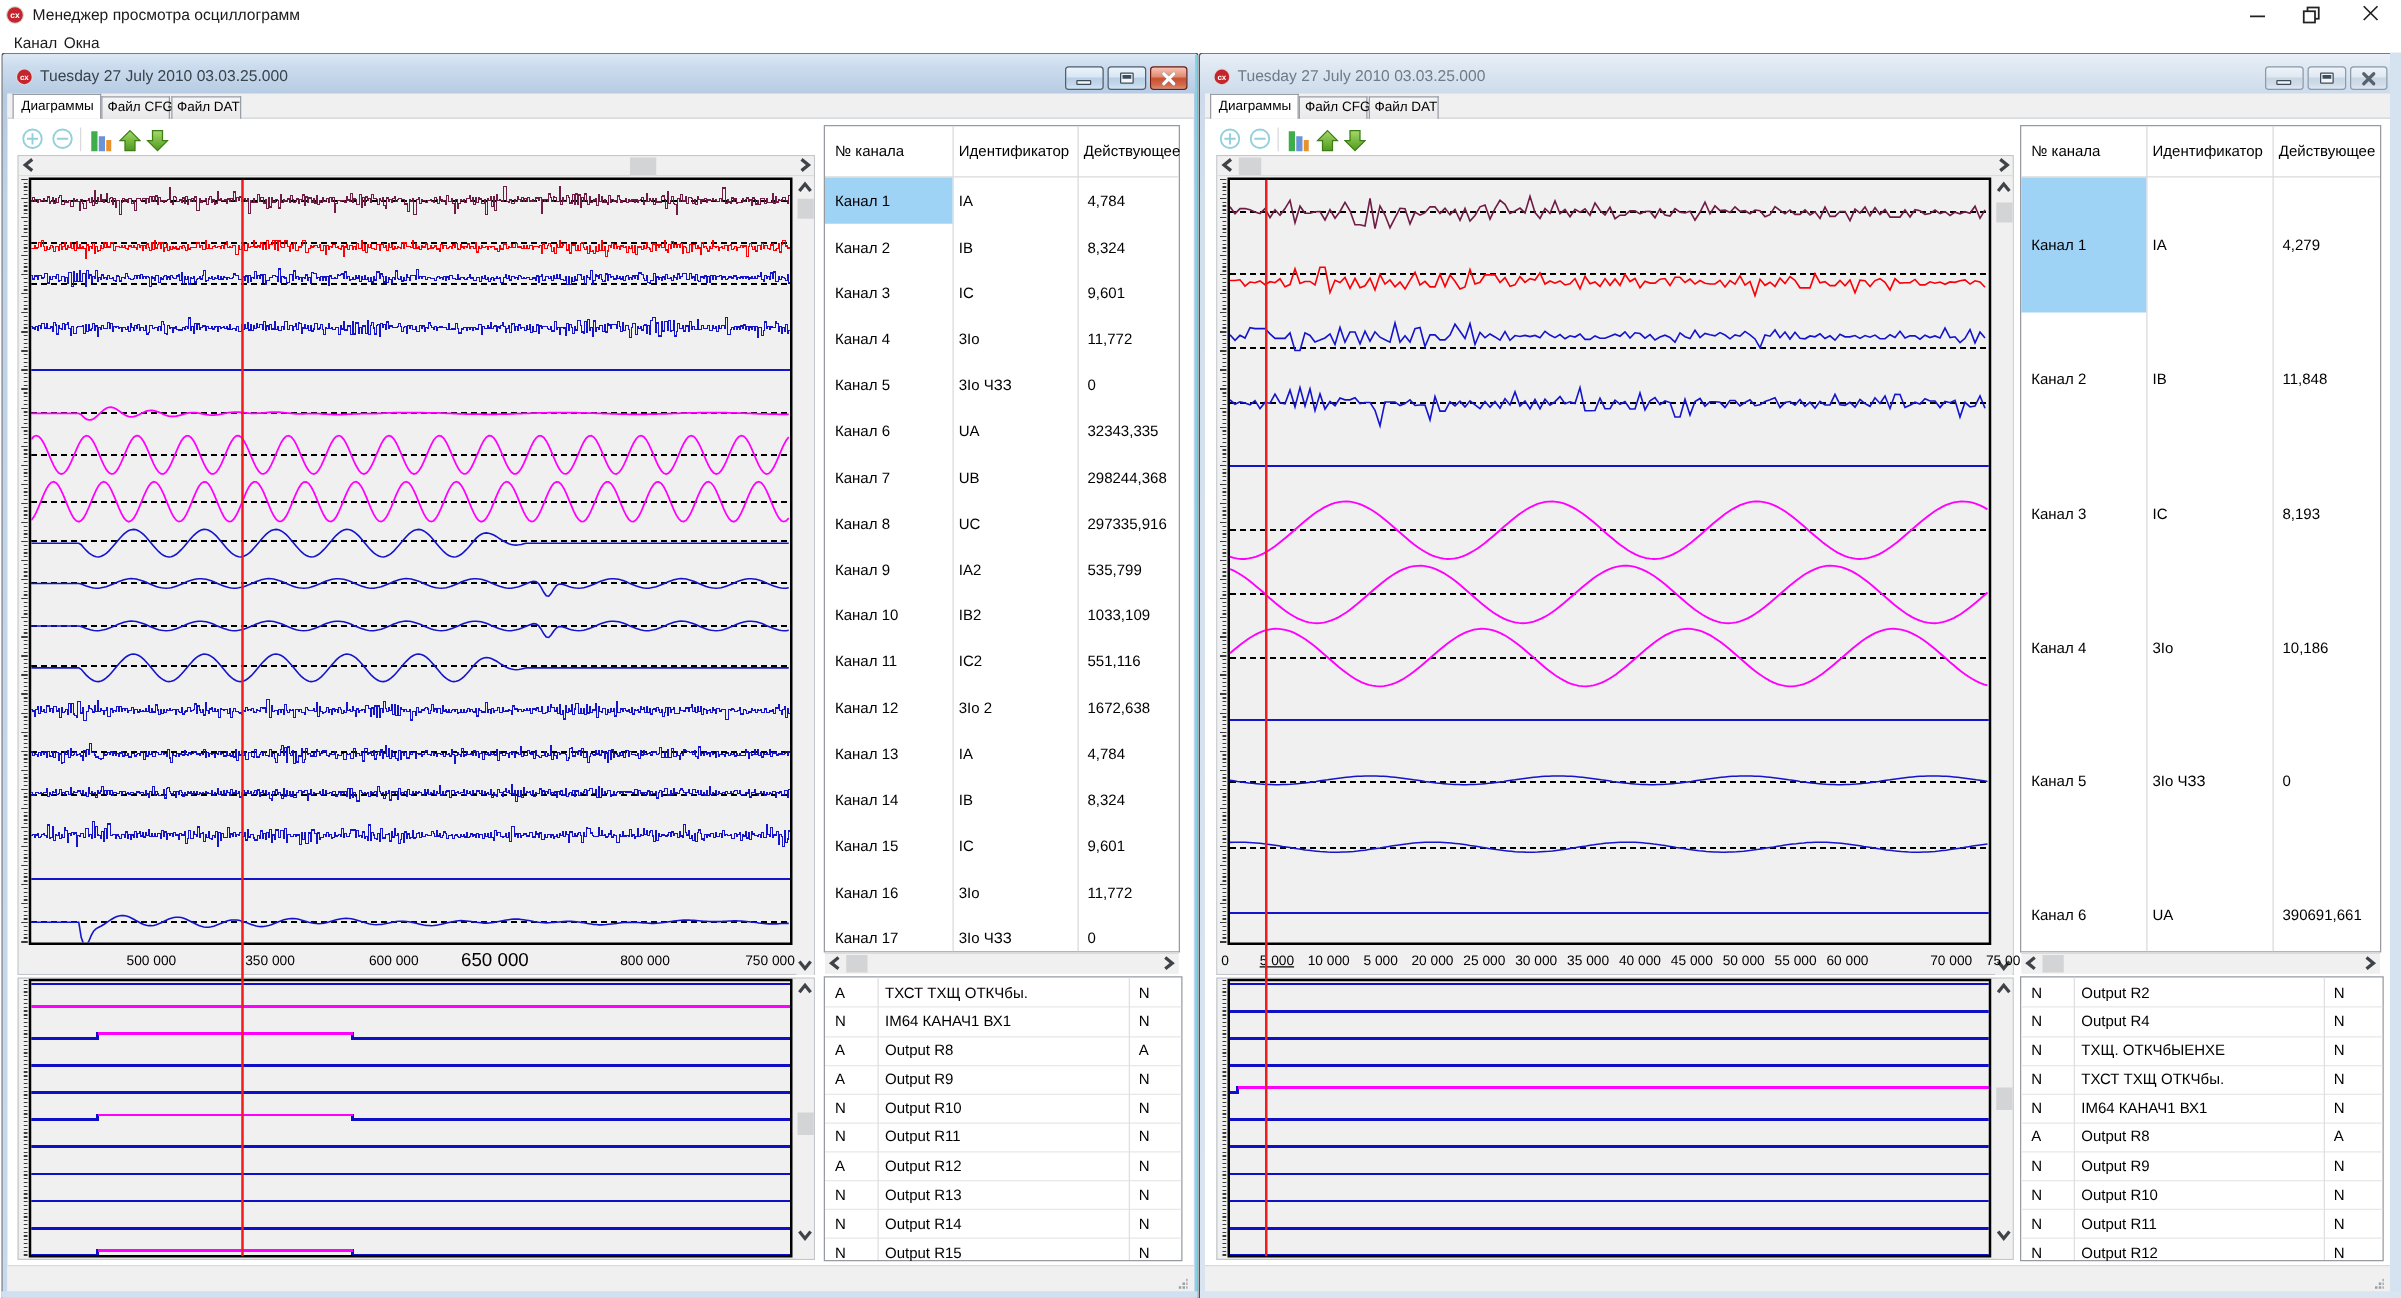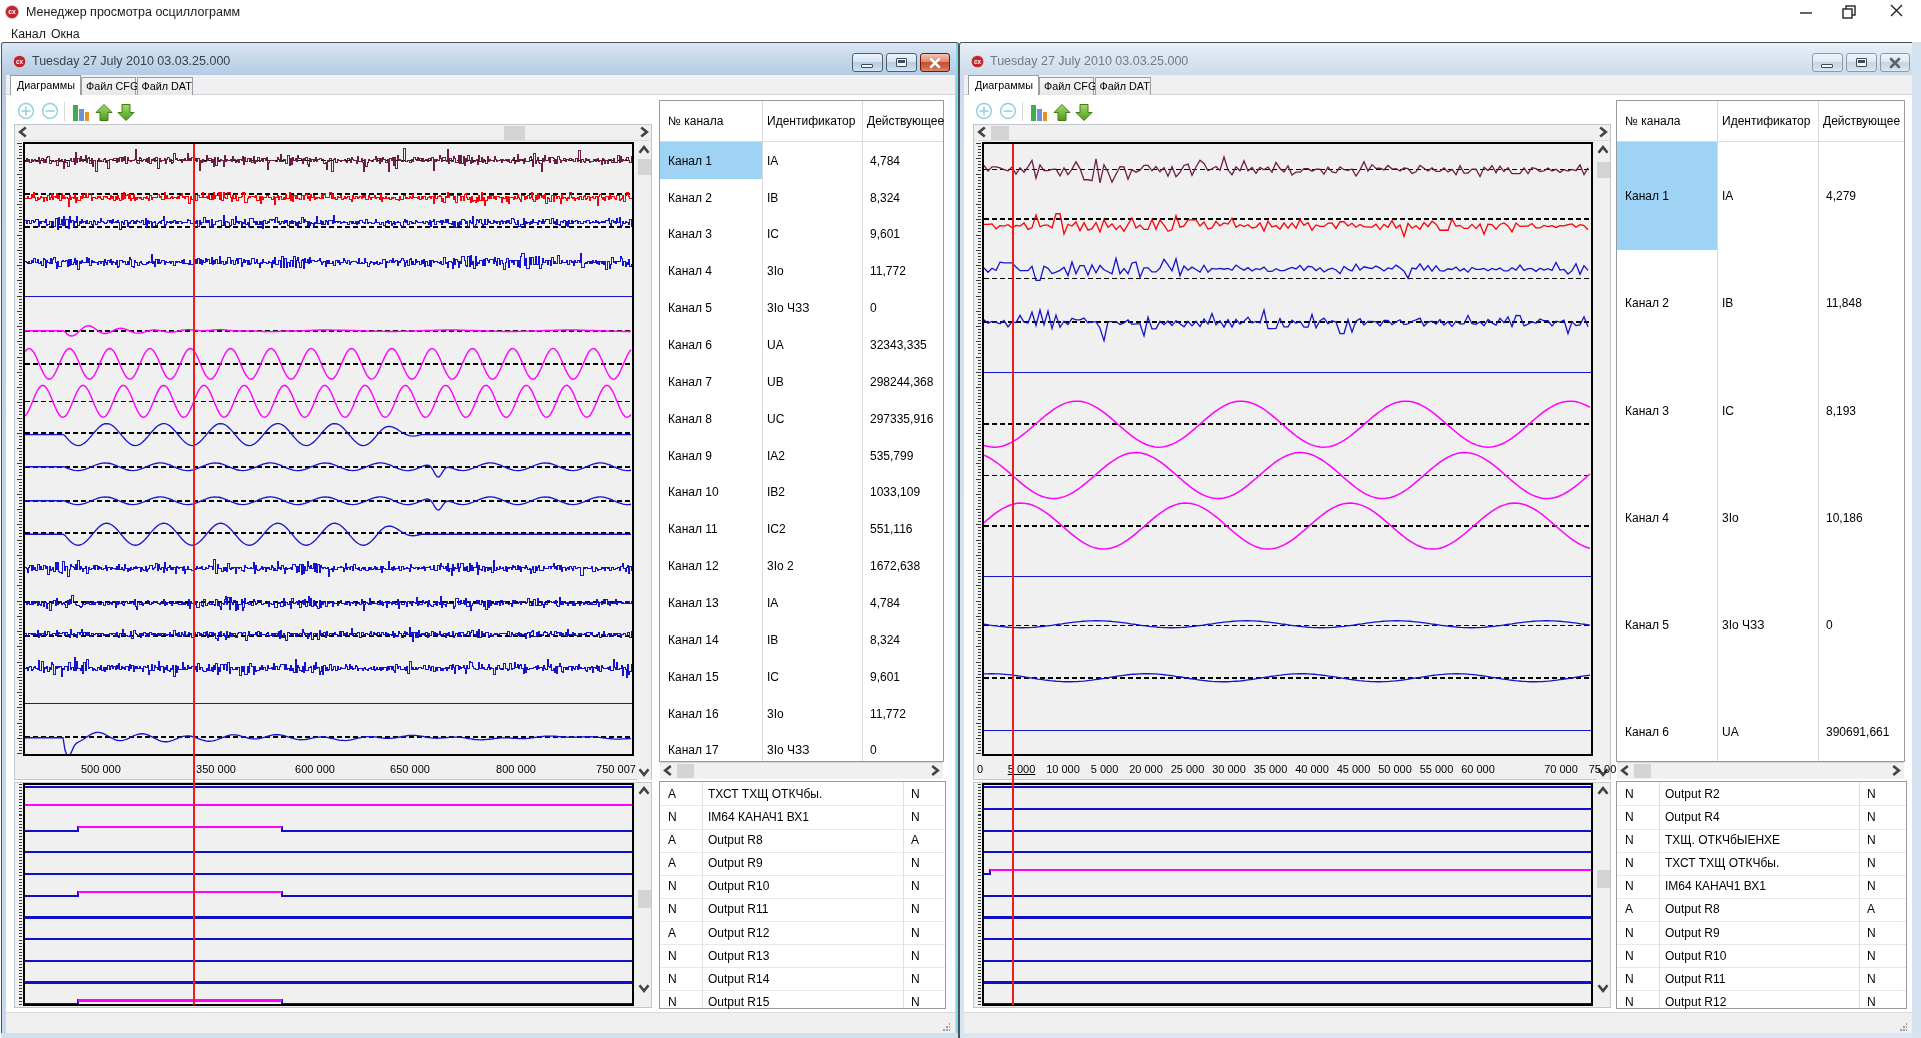--- a/index.html
+++ b/index.html
@@ -88,26 +88,26 @@
 <div class="a" style="left:16.5px;top:143.0px;width:5.0px;height:613.0px;background:repeating-linear-gradient(180deg,#3a3a3a 0 1px,transparent 1px 15.25px);"></div>
 <div class="a" style="left:23.0px;top:141.5px;width:611.0px;height:614.5px;background:#f0f0f0;border:2px solid #000;"></div>
 <div class="a" style="left:637.0px;top:142.0px;width:14.0px;height:638.0px;background:#f0f0f0;"></div>
 <svg class="a" style="left:0;top:0;width:1921px;height:1038px;pointer-events:none" viewBox="0 0 1921 1038">
     <path d="M639.5 152.8 L644.0 147.2 L648.5 152.8" stroke="#3f4347" stroke-width="2.6" fill="none" stroke-linejoin="miter"></path>
   </svg>
 <svg class="a" style="left:0;top:0;width:1921px;height:1038px;pointer-events:none" viewBox="0 0 1921 1038">
     <path d="M639.5 769.2 L644.0 774.8 L648.5 769.2" stroke="#3f4347" stroke-width="2.6" fill="none" stroke-linejoin="miter"></path>
   </svg>
 <div class="a" style="left:637.5px;top:159.0px;width:13.0px;height:16.0px;background:#d3d4d6;"></div>
-<div class="a" style="left:81.0px;top:762.0px;width:60.0px;height:14.0px;font-size:11px;line-height:14px;color:#000;text-align:left;white-space:nowrap;">500 000</div>
+<div class="a" style="left:81.0px;top:762.0px;width:60.0px;height:14.0px;font-size:11px;line-height:14px;color:#000;text-align:right;white-space:nowrap;">500 000</div>
 <div class="a" style="left:186.0px;top:762.0px;width:60.0px;height:14.0px;font-size:11px;line-height:14px;color:#000;text-align:center;white-space:nowrap;">350 000</div>
 <div class="a" style="left:285.0px;top:762.0px;width:60.0px;height:14.0px;font-size:11px;line-height:14px;color:#000;text-align:center;white-space:nowrap;">600 000</div>
-<div class="a" style="left:380px;top:762.0px;width:60.0px;height:14.0px;font-size:11px;line-height:14px;color:#000;text-align:center;white-space:nowrap;">650 000</div>
+<div class="a" style="left:363px;top:762.0px;width:60.0px;height:14.0px;font-size:15px;line-height:14px;color:#000;text-align:right;white-space:nowrap;">650 000</div>
 <div class="a" style="left:486.0px;top:762.0px;width:60.0px;height:14.0px;font-size:11px;line-height:14px;color:#000;text-align:center;white-space:nowrap;">800 000</div>
-<div class="a" style="left:586.0px;top:762.0px;width:60.0px;height:14.0px;font-size:11px;line-height:14px;color:#000;text-align:center;white-space:nowrap;">750 007</div>
+<div class="a" style="left:586.0px;top:762.0px;width:60.0px;height:14.0px;font-size:11px;line-height:14px;color:#000;text-align:center;white-space:nowrap;">750 000</div>
 <div class="a" style="left:14.0px;top:781.5px;width:638.0px;height:226.5px;border:1px solid #c3c7cc;background:#f0f0f0;"></div>
 <div class="a" style="left:18.5px;top:784.0px;width:3.0px;height:221.0px;background:repeating-linear-gradient(180deg,#3a3a3a 0 1px,transparent 1px 3.05px);"></div>
 <div class="a" style="left:23.0px;top:782.5px;width:611.0px;height:223.5px;background:#f0f0f0;border:2px solid #000;"></div>
 <div class="a" style="left:637.0px;top:783.0px;width:14.0px;height:224.0px;background:#f0f0f0;"></div>
 <svg class="a" style="left:0;top:0;width:1921px;height:1038px;pointer-events:none" viewBox="0 0 1921 1038">
     <path d="M639.5 793.8 L644.0 788.2 L648.5 793.8" stroke="#3f4347" stroke-width="2.6" fill="none" stroke-linejoin="miter"></path>
   </svg>
 <svg class="a" style="left:0;top:0;width:1921px;height:1038px;pointer-events:none" viewBox="0 0 1921 1038">
     <path d="M639.5 985.2 L644.0 990.8 L648.5 985.2" stroke="#3f4347" stroke-width="2.6" fill="none" stroke-linejoin="miter"></path>
   </svg>

